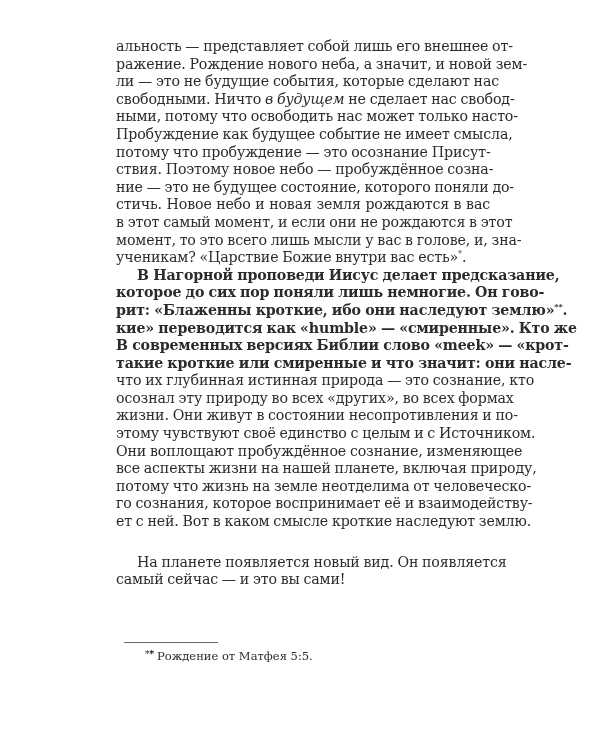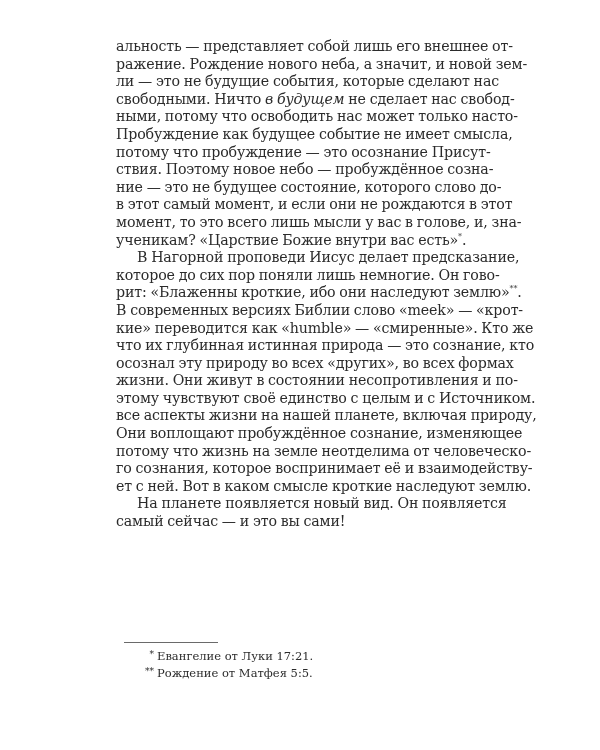--- a/index.html
+++ b/index.html
@@ -45,53 +45,54 @@
 <div class="page-body" id="page-body">
     <p class="para" style="text-indent: 0px;">
       <span class="line">альность — представляет собой лишь его внешнее от-</span>
       <span class="line">ражение. Рождение нового неба, а значит, и новой зем-</span>
       <span class="line">ли — это не будущие события, которые сделают нас</span>
       <span class="line">свободными. Ничто <em>в будущем</em> не сделает нас свобод-</span>
       <span class="line">ными, потому что освободить нас может только насто-</span>
       <span class="line">Пробуждение как будущее событие не имеет смысла,</span>
       <span class="line">потому что пробуждение — это осознание Присут-</span>
       <span class="line">ствия. Поэтому новое небо — пробуждённое созна-</span>
-      <span class="line">ние — это не будущее состояние, которого слово до-</span>
+      <span class="line">ние — это не будущее состояние, которого поняли до-</span>
+      <span class="line">стичь. Новое небо и новая земля рождаются в вас</span>
       <span class="line">в этот самый момент, и если они не рождаются в этот</span>
       <span class="line">момент, то это всего лишь мысли у вас в голове, и, зна-</span>
       <span class="line last">ученикам? «Царствие Божие внутри вас есть»<sup class="fn">*</sup>.</span>
     </p>
-    <p class="para indent" style="text-indent: 0px;">
+    <p class="para indent" style="text-indent: 0px; font-weight: bold;">
       <span class="line" style="padding-left: 21px;">В Нагорной проповеди Иисус делает предсказание,</span>
       <span class="line">которое до сих пор поняли лишь немногие. Он гово-</span>
       <span class="line">рит: «Блаженны кроткие, ибо они наследуют землю»<sup class="fn">**</sup>.</span>
+      <span class="line">кие» переводится как «humble» — «смиренные». Кто же</span>
       <span class="line">В современных версиях Библии слово «meek» — «крот-</span>
-      <span class="line">кие» переводится как «humble» — «смиренные». Кто же</span>
+      <span class="line">такие кроткие или смиренные и что значит: они насле-</span>
     </p>
     <p class="para indent" style="text-indent: 0px;">
       <span class="line">что их глубинная истинная природа — это сознание, кто</span>
       <span class="line">осознал эту природу во всех «других», во всех формах</span>
       <span class="line">жизни. Они живут в состоянии несопротивления и по-</span>
       <span class="line">этому чувствуют своё единство с целым и с Источником.</span>
+      <span class="line">Они воплощают пробуждённое сознание, изменяющее</span>
       <span class="line">все аспекты жизни на нашей планете, включая природу,</span>
-      <span class="line">Они воплощают пробуждённое сознание, изменяющее</span>
       <span class="line">потому что жизнь на земле неотделима от человеческо-</span>
       <span class="line">го сознания, которое воспринимает её и взаимодейству-</span>
       <span class="line last">ет с ней. Вот в каком смысле кроткие наследуют землю.</span>
     </p>
     <p class="para indent" style="text-indent: 0px;">
-      <span class="line" style="padding-left: 21px;">На планете появляется новый вид. Он появляется</span>
+      <span class="line" style="padding-left: 21px; margin-top: 23px;">На планете появляется новый вид. Он появляется</span>
       <span class="line last">самый сейчас — и это вы сами!</span>
     </p>
   </div>
 
 <div class="footnote-rule"></div>
 
 <div class="footnotes">
   <div class="footnote">
     <span class="mark">*</span>
-    <span>Евангелие от Луки 17:21.</span>
   </div>
   <div class="footnote">
     <span class="mark">**</span>
     <span>Рождение от Матфея 5:5.</span>
   </div>
 </div>
 
 </body></html>

